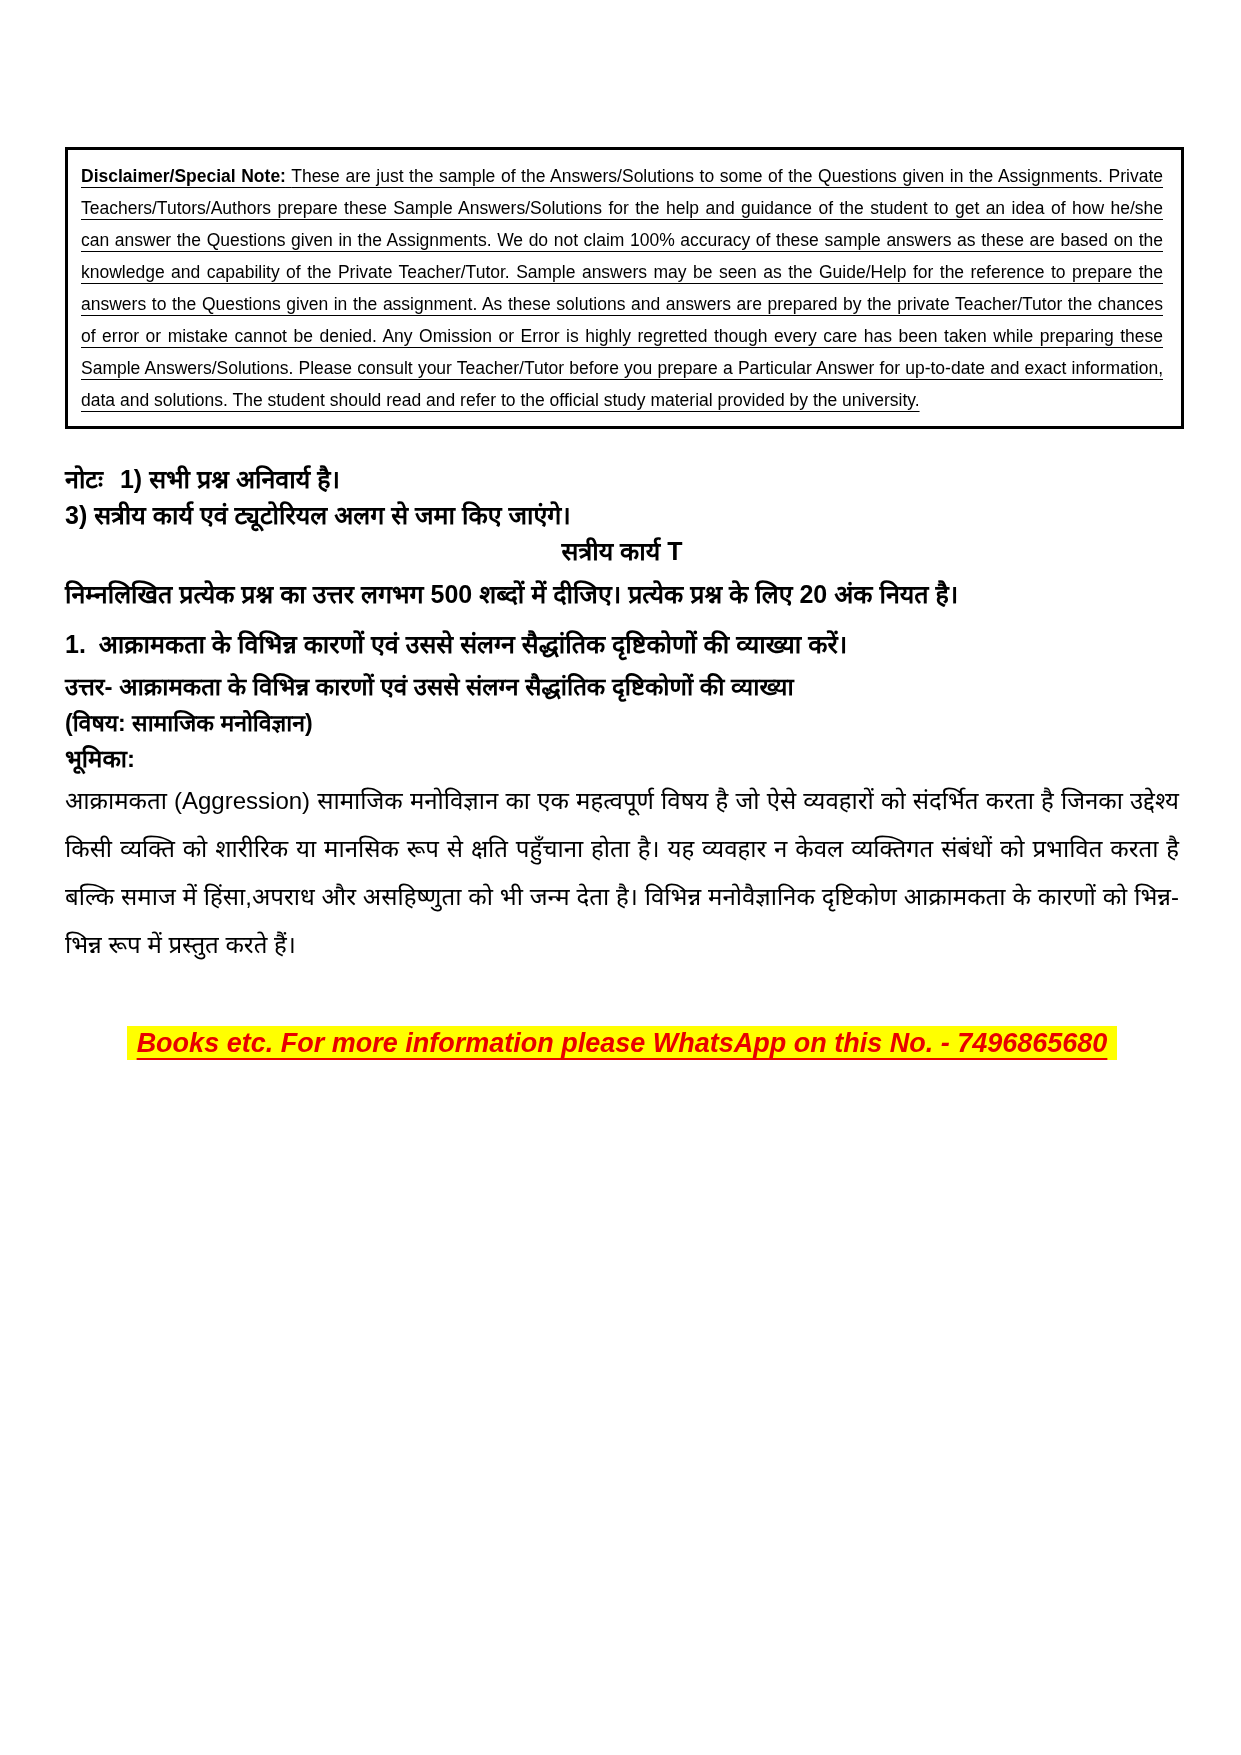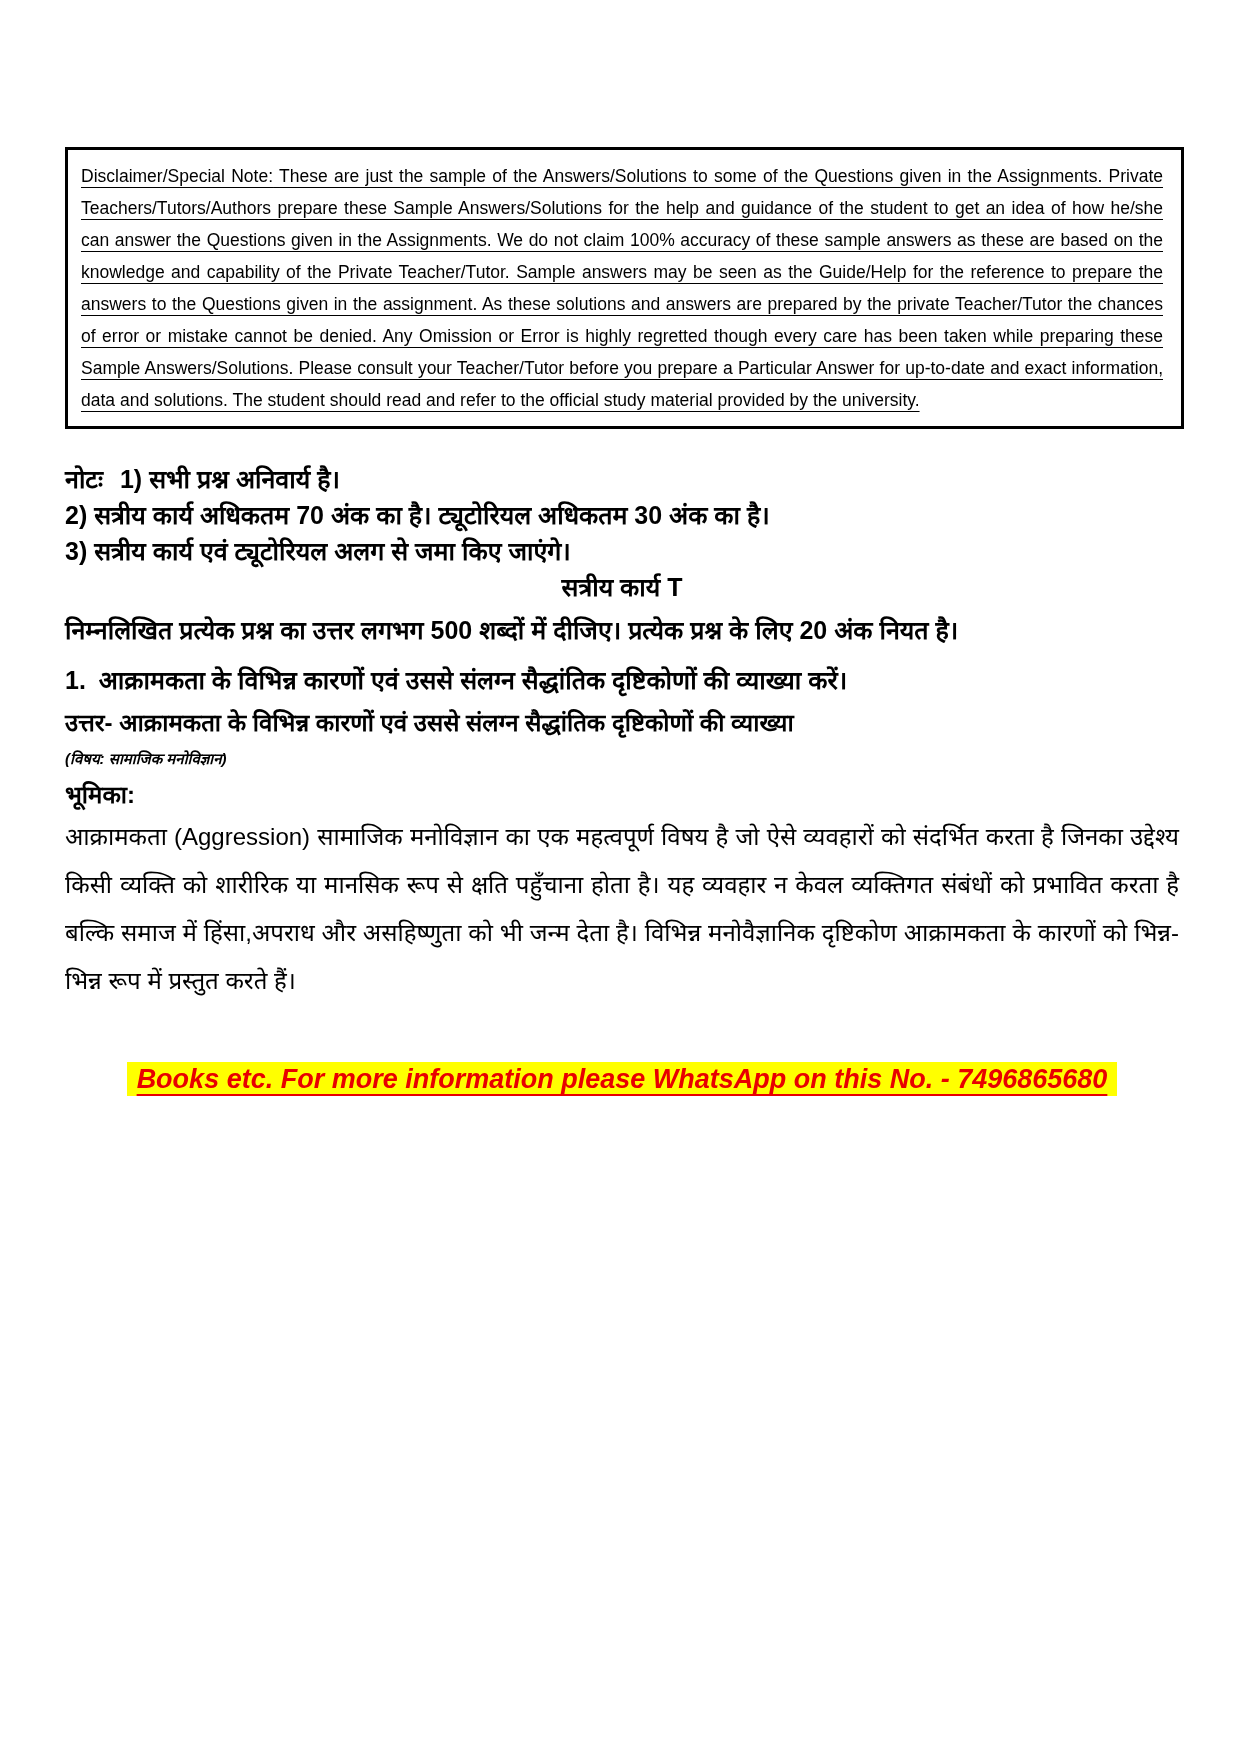--- a/index.html
+++ b/index.html
@@ -24,21 +24,21 @@
     padding:10px 18px 10px 13px;
   }
   .disclaimer-box p{
     margin:0;
     font-size:17.5px;
     line-height:32px;
     text-align:justify;
     text-decoration:underline;
     text-underline-offset:5px;
   }
-  .disclaimer-box b{font-weight:normal;}
+  .disclaimer-box b{font-weight:bold;}
   
   .content{
     margin:0 62px 0 65px;
     font-size:25px;
     font-weight:bold;
     line-height:36px;
   }
   .content p{margin:0;}
   .note-line{margin-top:34px;text-align:justify;}
   .note-line.first{margin-top:32px;}
@@ -51,21 +51,21 @@
     line-height:50px;
     text-align:justify;
   }
   .question{
     margin-top:22px;
     line-height:50px;
     text-align:justify;
   }
   .q-num{margin-right:6px;}
   .answer-heading{margin-top:26px;font-size:24px;}
-  .subject-line{margin-top:20px;font-size:15px;font-style:italic;}
+  .subject-line{margin-top:20px;font-size:23px;}
   .bhumika{margin-top:24px;font-size:24px;}
   .intro{
     margin-top:12px;
     font-weight:normal;
     font-size:24px;
     line-height:48px;
     text-align:justify;
   }
   
   .footer{
@@ -93,23 +93,20 @@
     <span>These are just the sample of the Answers/Solutions to some of the Questions given in the Assignments. Private Teachers/Tutors/Authors prepare these Sample Answers/Solutions for the help and guidance of the student to get an idea of how he/she can answer the Questions given in the Assignments. We do not claim 100% accuracy of these sample answers as these are based on the knowledge and capability of the Private Teacher/Tutor. Sample answers may be seen as the Guide/Help for the reference to prepare the answers to the Questions given in the assignment. As these solutions and answers are prepared by the private Teacher/Tutor the chances of error or mistake cannot be denied. Any Omission or Error is highly regretted though every care has been taken while preparing these Sample Answers/Solutions. Please consult your Teacher/Tutor before you prepare a Particular Answer for up-to-date and exact information, data and solutions. The student should read and refer to the official study material provided by the university.</span>
   </p>
 </div>
 
 <div class="content">
   <p class="note-line first">
     <span class="note-label">नोटः</span>
     <span>1) सभी प्रश्न अनिवार्य है।</span>
   </p>
   <p class="note-line">
-    <span>2) सत्रीय कार्य अधिकतम 70 अंक का है। ट्यूटोरियल अधिकतम 30 अंक का है।</span>
-  </p>
-  <p class="note-line">
     <span>3) सत्रीय कार्य एवं ट्यूटोरियल अलग से जमा किए जाएंगे।</span>
   </p>
 
   <p class="center-head session-head">सत्रीय कार्य T</p>
 
   <p class="instruction">निम्नलिखित प्रत्येक प्रश्न का उत्तर लगभग 500 शब्दों में दीजिए। प्रत्येक प्रश्न के लिए 20 अंक नियत है।</p>
 
   <p class="question">
     <span class="q-num">1.</span>
     <span>आक्रामकता के विभिन्न कारणों एवं उससे संलग्न सैद्धांतिक दृष्टिकोणों की व्याख्या करें।</span>

